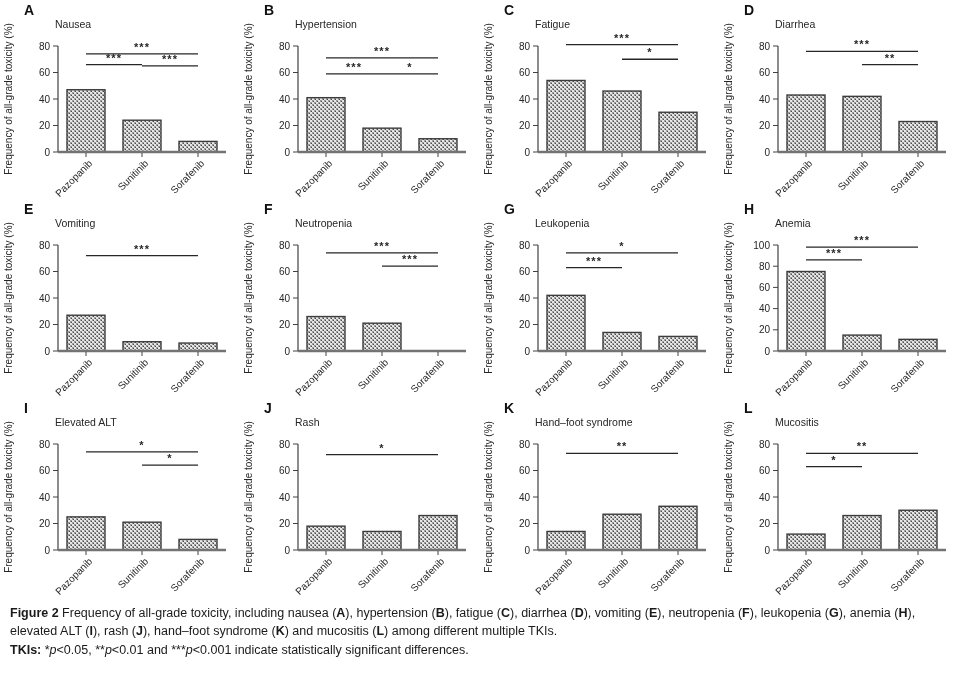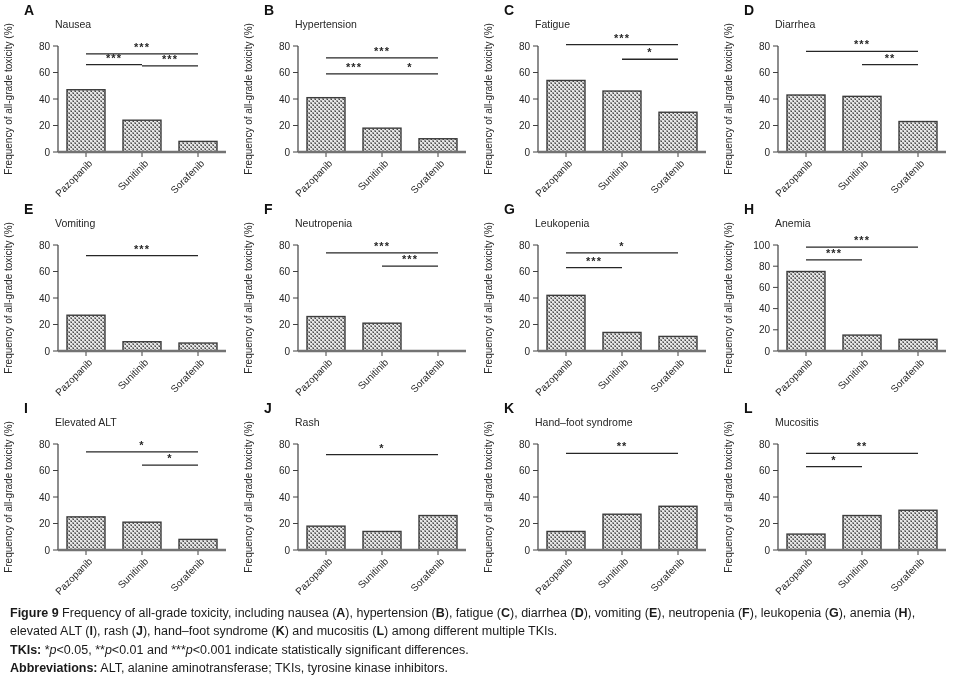--- a/index.html
+++ b/index.html
@@ -412,16 +412,15 @@
         <text class="t-cat" text-anchor="end" transform="translate(205,164) rotate(-45)">Sorafenib</text>
         <line x1="86" y1="55.275000000000006" x2="198" y2="55.275000000000006" stroke="#262626" stroke-width="1.3"></line>
         <text x="142" y="52.275000000000006" text-anchor="middle" class="t-star">**</text>
         <line x1="86" y1="68.525" x2="142" y2="68.525" stroke="#262626" stroke-width="1.3"></line>
         <text x="114" y="65.525" text-anchor="middle" class="t-star">*</text>
       </svg>
     </div>
   </div>
 
 <div class="caption">
-  <p><b>Figure 9</b> <span>Frequency of all-grade toxicity, including nausea (<b>A</b>), hypertension (<b>B</b>), fatigue (<b>C</b>), diarrhea (<b>D</b>), vomiting (<b>E</b>), neutropenia (<b>F</b>), leukopenia (<b>G</b>), anemia (<b>H</b>), elevated ALT (<b>I</b>), rash (<b>J</b>), hand–foot syndrome (<b>K</b>) and mucositis (<b>L</b>) among different multiple TKIs.</span></p>
+  <p><b>Figure 2</b> <span>Frequency of all-grade toxicity, including nausea (<b>A</b>), hypertension (<b>B</b>), fatigue (<b>C</b>), diarrhea (<b>D</b>), vomiting (<b>E</b>), neutropenia (<b>F</b>), leukopenia (<b>G</b>), anemia (<b>H</b>), elevated ALT (<b>I</b>), rash (<b>J</b>), hand–foot syndrome (<b>K</b>) and mucositis (<b>L</b>) among different multiple TKIs.</span></p>
   <p><b>TKIs:</b> <span>*<i>p</i>&lt;0.05, **<i>p</i>&lt;0.01 and ***<i>p</i>&lt;0.001 indicate statistically significant differences.</span></p>
-  <p><b>Abbreviations:</b> <span>ALT, alanine aminotransferase; TKIs, tyrosine kinase inhibitors.</span></p>
 </div>
 
 </body></html>

